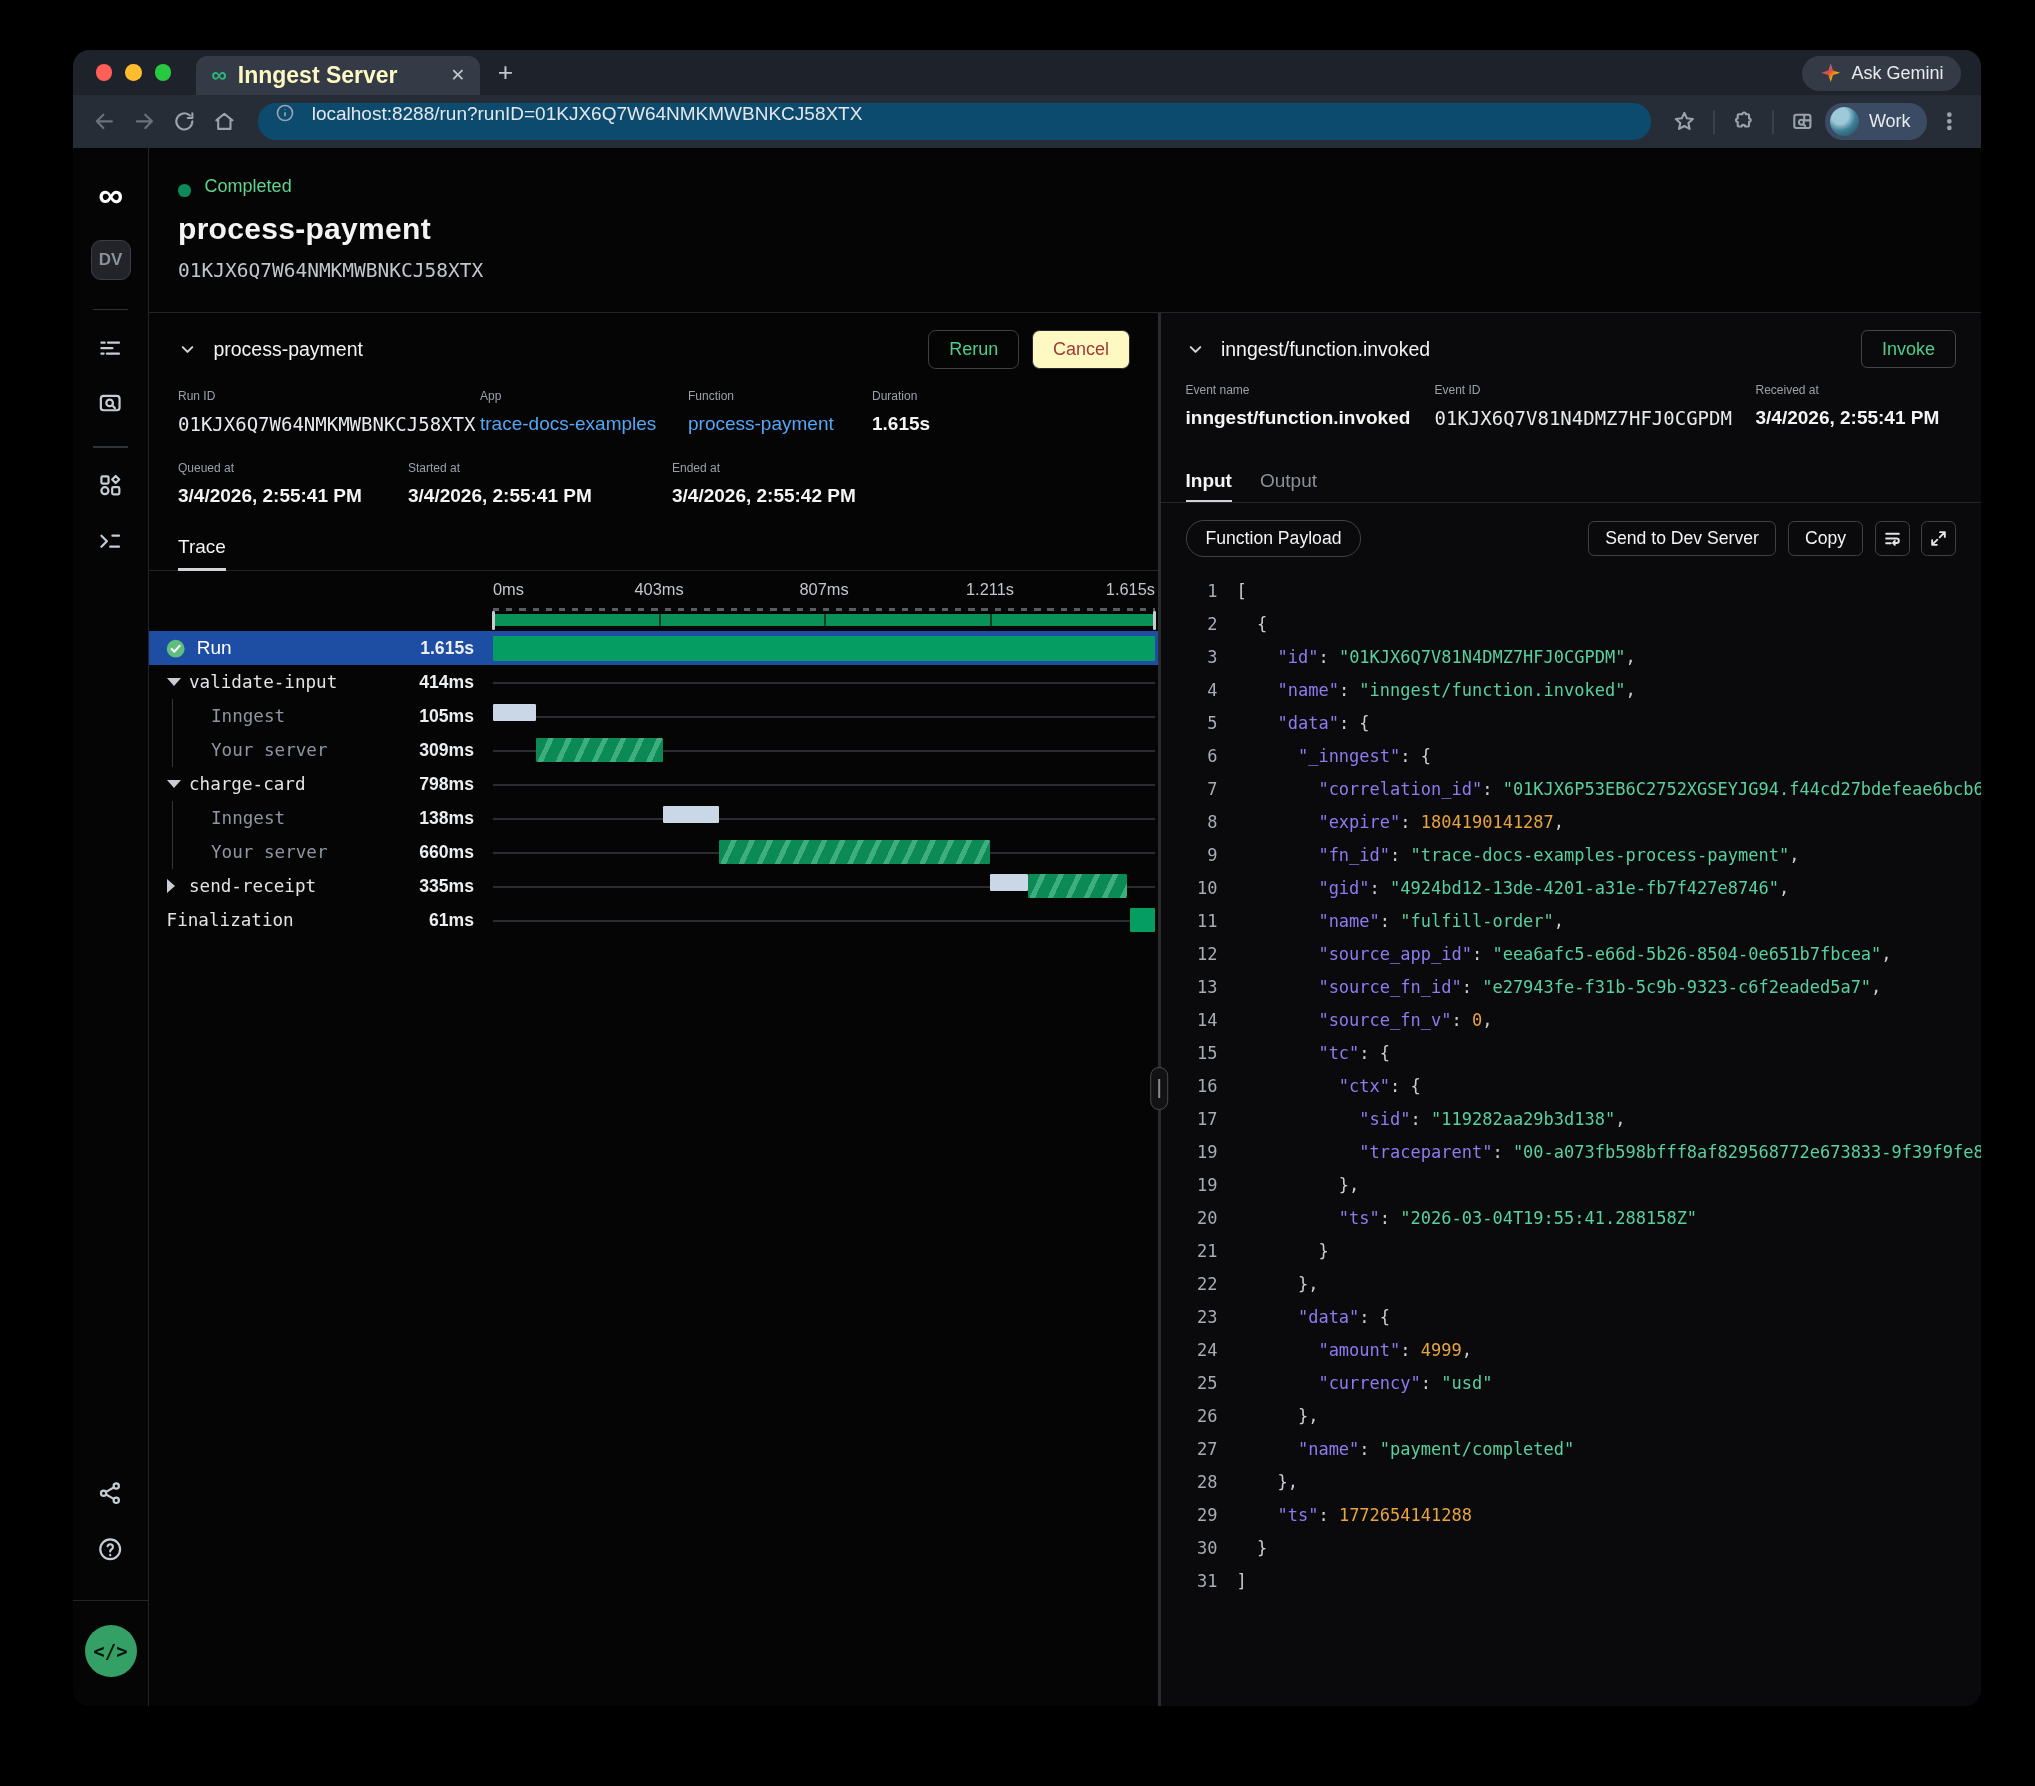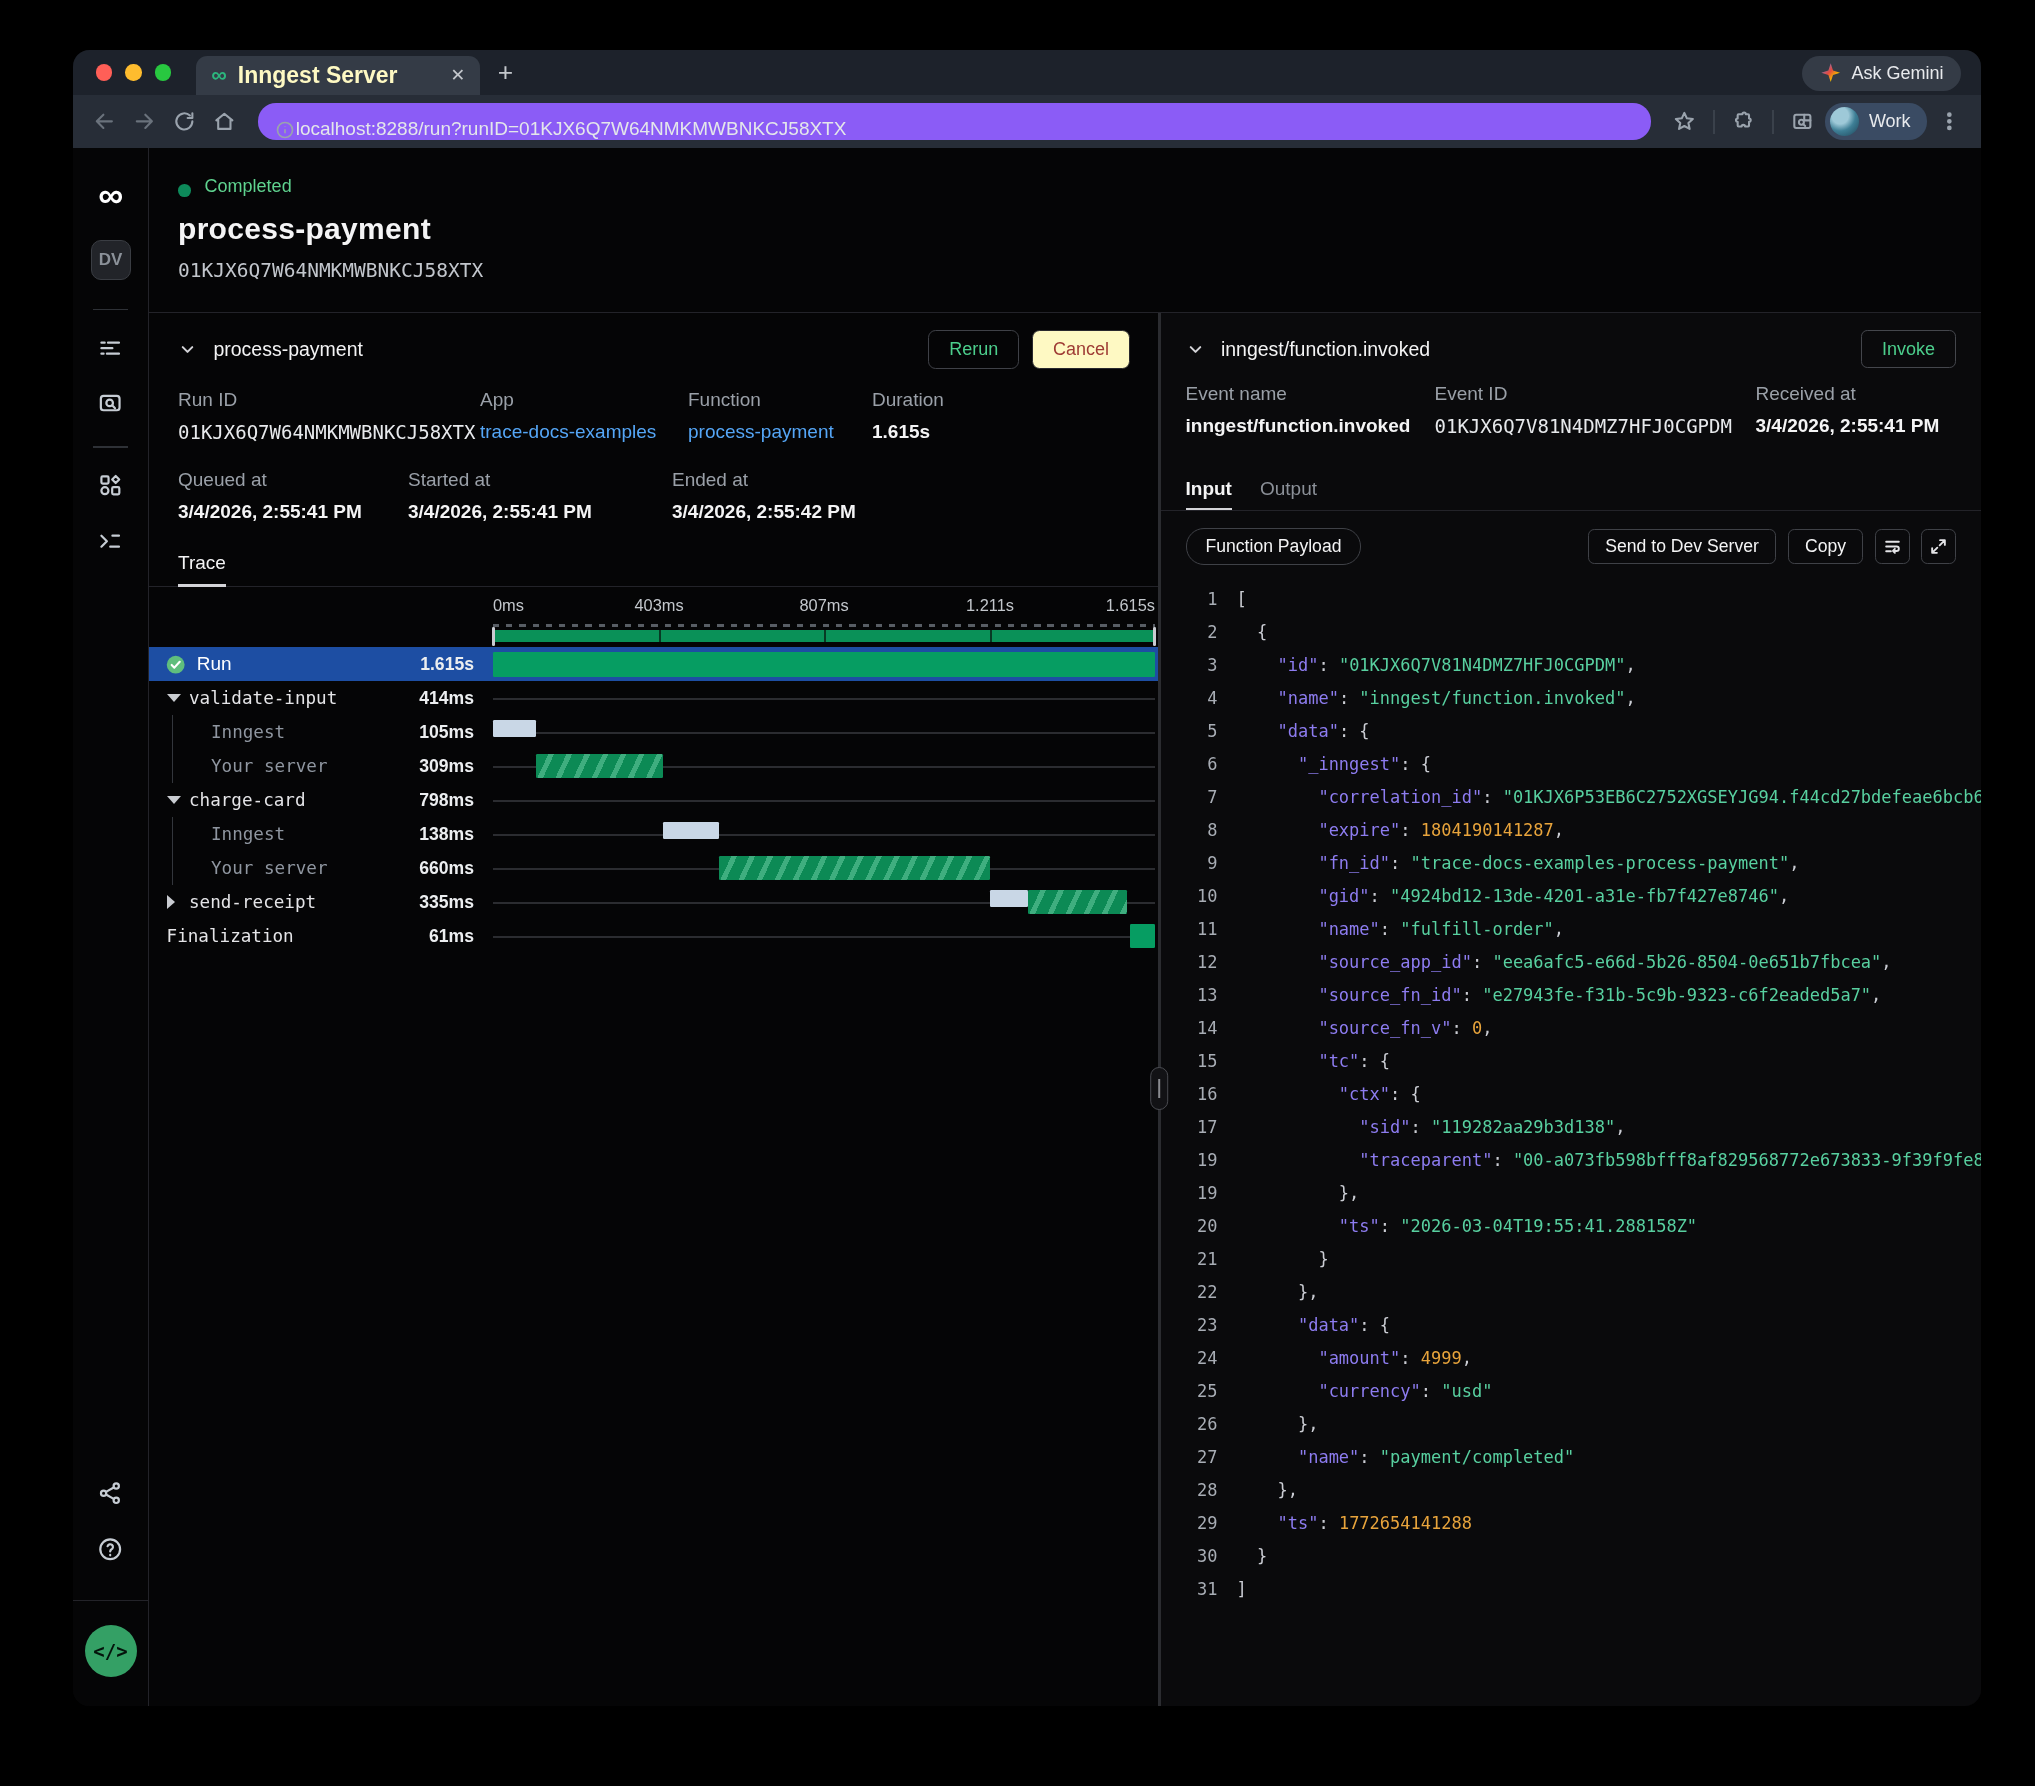--- a/index.html
+++ b/index.html
@@ -27,22 +27,22 @@
   .gemini { position:absolute; right:20px; top:5.7px; height:35px; border-radius:17.6px; background:#343b46;
             display:flex; align-items:center; gap:10px; padding:0 17.6px; }
   .gemini-star { width:21.4px; height:21.4px; }
   .gemini-label { color:#e8eaed; font-size:18px; }
 
   
   .toolbar { height:53px; background:#272d37; display:flex; align-items:center; padding:0 14px; gap:5px; }
   .navbtn { width:35px; height:35px; display:flex; align-items:center; justify-content:center; border-radius:50%; }
   .navbtn svg { width:22.7px; height:22.7px; stroke:#9aa3ad; stroke-width:2.2; fill:none; stroke-linecap:round; stroke-linejoin:round; }
   .navbtn.dim svg { stroke:#6a727c; }
-  .urlbar { flex:1; height:37px; background:#8b5cf6; border-radius:18px; margin:0 11.3px; display:flex;
-            align-items:flex-end; padding:0 16.4px; gap:1px; }
+  .urlbar { flex:1; height:37px; background:#0c4a6e; border-radius:18px; margin:0 11.3px; display:flex;
+            align-items:flex-start; padding:0 16.4px; gap:17px; }
   .urlbar svg { width:20px; height:20px; stroke:#9aa3ad; stroke-width:2; fill:none; }
   .url-text { color:#e4e7ea; font-size:19px; white-space:nowrap; }
   .tool-sep { width:1.3px; height:24px; background:#3a414b; margin:0 6.3px; }
   .workchip { height:37px; border-radius:18px; background:#3a4b63; display:flex; align-items:center;
               gap:10px; padding:3.8px 16.4px 3.8px 5px; }
   .avatar { width:29px; height:29px; border-radius:50%;
             background:radial-gradient(circle at 35% 30%, #9ec9d8 0 30%, #3e7f96 55%, #1d4357 100%); }
   .work-label { color:#e8eaed; font-size:18px; }
 
   
@@ -79,21 +79,21 @@
   .sec-head { display:flex; align-items:center; height:42px; padding:0 28px 0 29px; }
   .chev { width:19px; height:19px; }
   .chev svg { width:19px; height:19px; stroke:#d4d4d8; stroke-width:2.6; fill:none; stroke-linecap:round; stroke-linejoin:round; }
   .sec-title { color:#f4f4f5; font-size:19.5px; margin-left:16.4px; }
   .sec-actions { margin-left:auto; display:flex; gap:12.6px; }
   .btn { height:39px; border-radius:7.6px; display:flex; align-items:center; padding:0 20px; font-size:18px; }
   .btn.rerun { border:1.3px solid #3f4147; color:#4cce8c; background:transparent; }
   .btn.cancel { background:#fef9c3; color:#9e3b34; border:1.3px solid #29292d; }
   .detail-grid { padding:0 29px; display:flex; margin-top:19px; }
   .detail-grid.second { margin-top:26.4px; }
-  .dcol .dlabel { color:#9aa0a8; font-size:19px; }
+  .dcol .dlabel { color:#9aa0a8; font-size:12px; }
   .dcol .dvalue { margin-top:10px; font-size:19px; color:#f4f4f5; font-weight:600; }
   .dvalue.monoid { font-family:"DejaVu Sans Mono", monospace; font-weight:400; color:#e7e9ec; }
   .dvalue.link { color:#55a6f6; font-weight:500; }
   .w1{width:302px}.w2{width:208px}.w3{width:184px}.q1{width:230px}.q2{width:264px}
   .trace-tab { margin:29px 0 0 29px; width:fit-content; color:#f4f4f5; font-size:19px; font-weight:500;
                padding-bottom:10px; border-bottom:3.1px solid #d4d4d8; position:relative; z-index:2; }
   .left-rule { height:1.3px; background:#232329; margin-top:-1.3px; }
 
   
   .timeline-head { position:relative; height:60px; }

